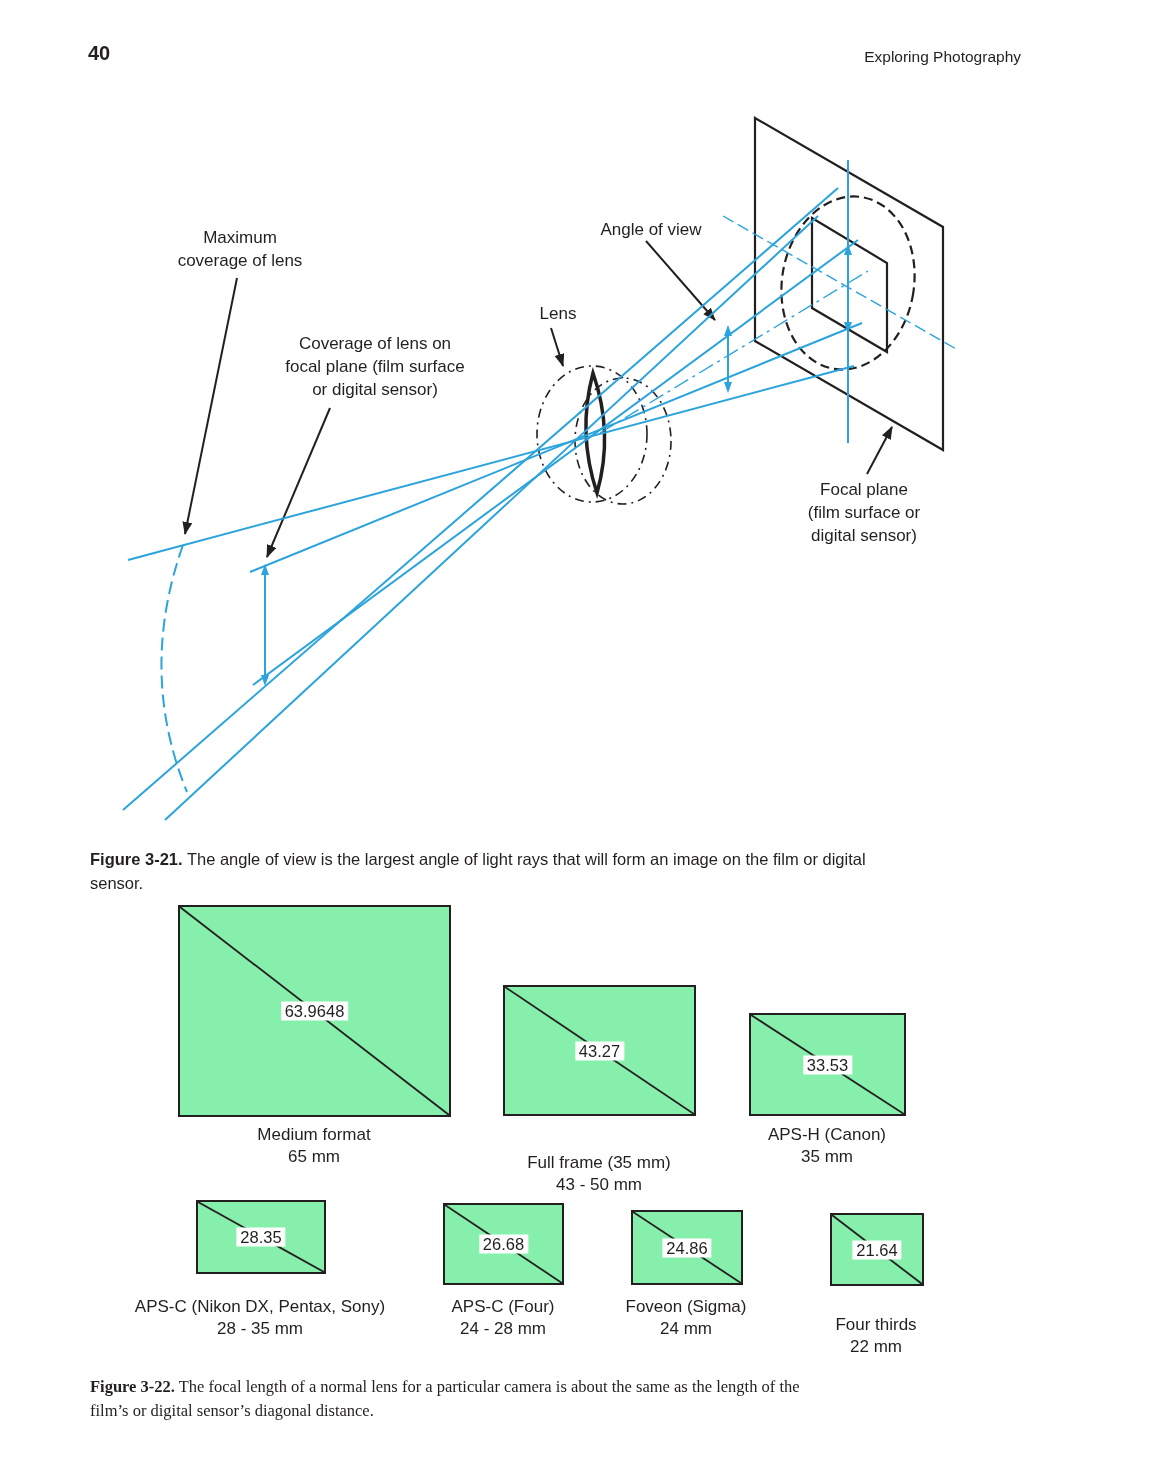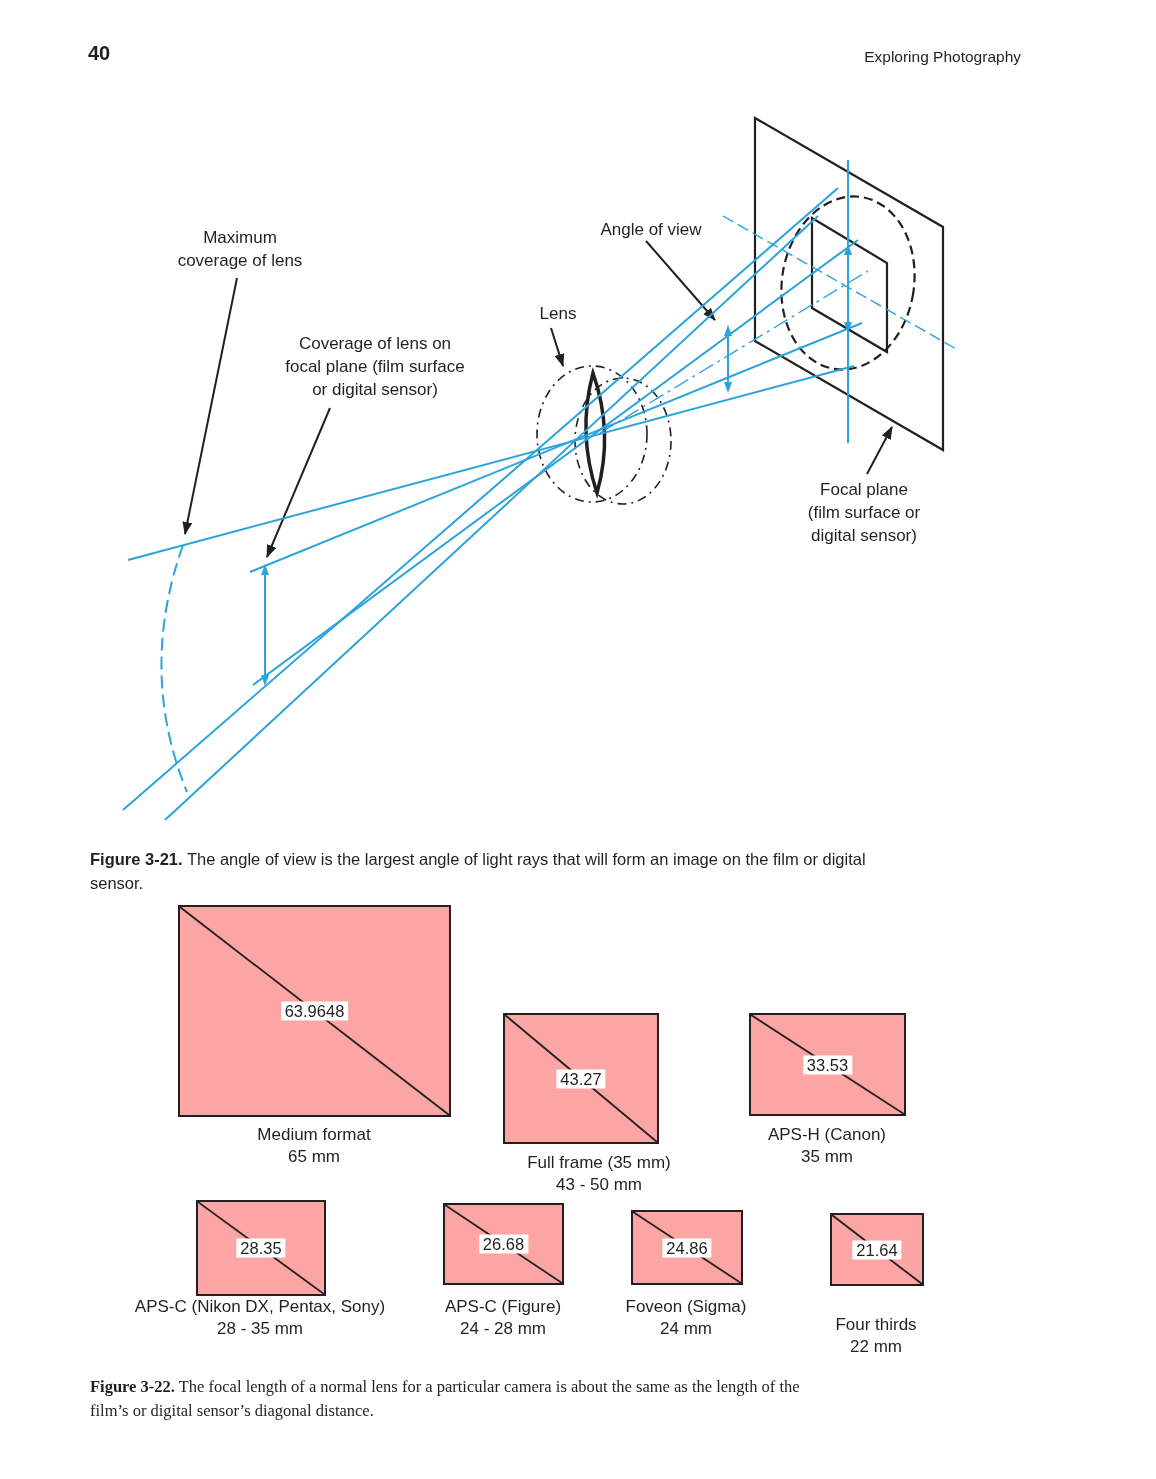--- a/index.html
+++ b/index.html
@@ -21,31 +21,31 @@
   .lbl-lens{left:558px;top:302px;}
   .lbl-aov{left:651px;top:218px;}
   .lbl-fp{left:864px;top:478px;}
   .fig-caption{
     font-size:16.5px;line-height:24px;white-space:pre-line;left:90px;width:940px;
   }
   .fig-caption .cap-bold{font-weight:bold;}
   .cap21{top:823px;}
   .cap22{top:1351px;font-family:Liberation Serif, serif;}
   .sensor-box{
-    position:absolute;border:2px solid #231F20;box-sizing:border-box;background:#fca5a5;
+    position:absolute;border:2px solid #231F20;box-sizing:border-box;background:#86efac;
   }
   .sensor-box svg{position:absolute;left:0;top:0;width:100%;height:100%;display:block;}
   .diag-label{
     position:absolute;left:50%;top:50%;transform:translate(-50%,-50%);
     background:#fff;padding:0 4px;font-size:16.5px;white-space:nowrap;
   }
   .s1{left:178px;top:905px;width:273px;height:212px;}
-  .s2{left:503px;top:1013px;width:156px;height:131px;}
+  .s2{left:503px;top:985px;width:193px;height:131px;}
   .s3{left:749px;top:1013px;width:157px;height:103px;}
-  .s4{left:196px;top:1200px;width:130px;height:96px;}
+  .s4{left:196px;top:1200px;width:130px;height:74px;}
   .s5{left:443px;top:1203px;width:121px;height:82px;}
   .s6{left:631px;top:1210px;width:112px;height:75px;}
   .s7{left:830px;top:1213px;width:94px;height:73px;}
   .sensor-caption{
     position:absolute;width:340px;text-align:center;font-size:17px;line-height:22px;
   }
   .c1{left:144px;top:1124px;}
   .c2{left:429px;top:1124px;margin-top:28px;}
   .c3{left:657px;top:1124px;}
   .c4{left:90px;top:1296px;}
@@ -188,21 +188,21 @@
   </div>
   <div class="sensor-caption c3">
     <div>APS-H (Canon)</div>
     <div>35 mm</div>
   </div>
   <div class="sensor-caption c4">
     <div>APS-C (Nikon DX, Pentax, Sony)</div>
     <div>28 - 35 mm</div>
   </div>
   <div class="sensor-caption c5">
-    <div>APS-C (Figure)</div>
+    <div>APS-C (Four)</div>
     <div>24 - 28 mm</div>
   </div>
   <div class="sensor-caption c6">
     <div>Foveon (Sigma)</div>
     <div>24 mm</div>
   </div>
   <div class="sensor-caption c7">
     <div>Four thirds</div>
     <div>22 mm</div>
   </div>

